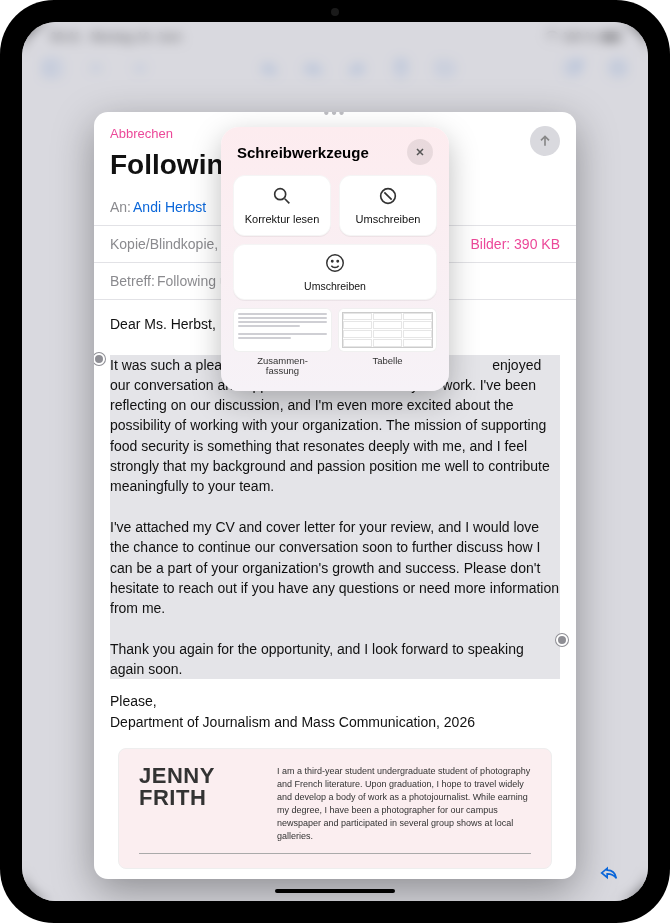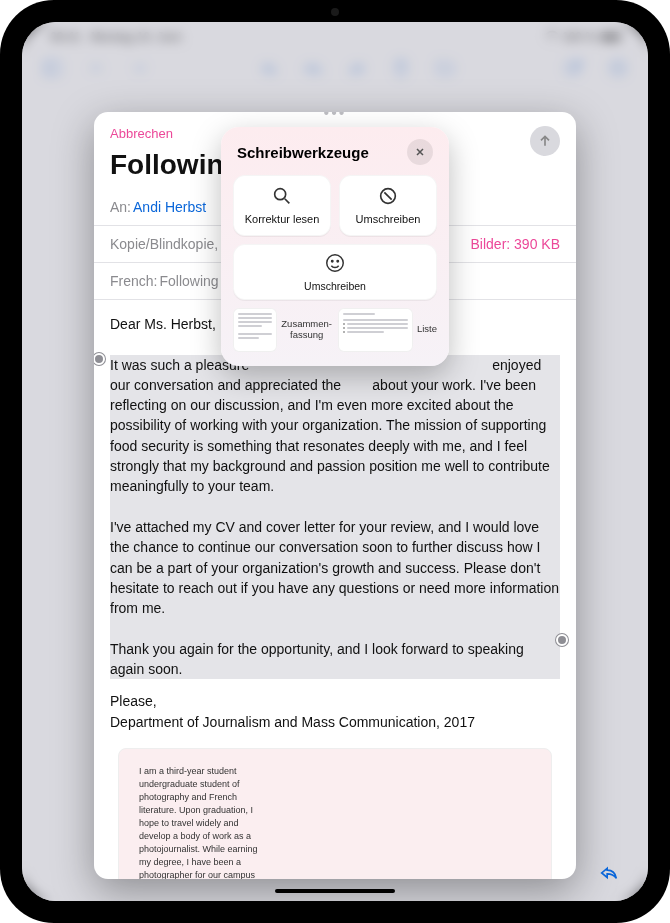--- a/index.html
+++ b/index.html
@@ -194,21 +194,21 @@
     font-weight:500;
     text-align:center;
     color:#111;
     line-height:1.15;
   }
   .tool-btn svg{ width:22px; height:22px; color:#333;}
   .btn-row.three .tool-btn{ padding:8px 4px; font-size:10.5px;}
   .thumb-row{ display:flex; gap:6px; margin-top:4px;}
   .thumb{
     flex:1;
-    display:flex; flex-direction:row; align-items:center; gap:4px;
+    display:flex; flex-direction:column; align-items:center; gap:4px;
     font-size:9.5px; text-align:center; color:#333; line-height:1.1;
   }
   .thumb-box{
     width:100%; height:44px;
     background:#fff;
     border-radius:6px;
     box-shadow: inset 0 0 0 1px rgba(0,0,0,.06);
     padding:5px;
     display:flex; flex-direction:column; gap:2px;
     justify-content:flex-start;
@@ -315,21 +315,21 @@
       <div class="field-row">
         <span class="label">An:</span>
         <span class="recipient">Andi Herbst</span>
       </div>
       <div class="field-row">
         <span class="label">Kopie/Blindkopie, Von:</span>
         <span>Je</span>
         <span class="right">Bilder: 390 KB</span>
       </div>
       <div class="field-row">
-        <span class="label">French:</span>
+        <span class="label">Betreff:</span>
         <span>Following up</span>
       </div>
 
       <div class="body-area">
         <div class="sel-handle start"></div>
         <div class="sel-handle end"></div>
         <p>Dear Ms. Herbst,</p>
         <br>
         <div class="sel-block">
           <span>It was such a pleasure</span>
@@ -337,24 +337,28 @@
           <span>enjoyed our conversation and appreciated the</span>
           <span style="visibility:hidden">pad</span>
           <span>about your work. I've been reflecting on our discussion, and I'm even more excited about the possibility of working with your organization. The mission of supporting food security is something that resonates deeply with me, and I feel strongly that my background and passion position me well to contribute meaningfully to your team.</span>
           <br><br>
           <span>I've attached my CV and cover letter for your review, and I would love the chance to continue our conversation soon to further discuss how I can be a part of your organization's growth and success. Please don't hesitate to reach out if you have any questions or need more information from me.</span>
           <br><br>
           <span>Thank you again for the opportunity, and I look forward to speaking again soon.</span>
         </div>
         <div class="signoff">
           <div>Please,</div>
-          <div>Department of Journalism and Mass Communication, 2017</div>
+          <div>Department of Journalism and Mass Communication, 2026</div>
         </div>
 
         <div class="cv-card">
+          <div>
+            <div class="cv-name">JENNY</div>
+            <div class="cv-name">FRITH</div>
+          </div>
           <div>I am a third-year student undergraduate student of photography and French literature. Upon graduation, I hope to travel widely and develop a body of work as a photojournalist. While earning my degree, I have been a photographer for our campus newspaper and participated in several group shows at local galleries.</div>
           <hr class="cv-hr">
 
         </div>
       </div>
     </div>
 
     <div class="popover">
       <div class="popover-title-row">
         <div class="popover-title">Schreibwerkzeuge</div>
@@ -398,37 +402,37 @@
               <div class="tb-line"></div>
               <div class="tb-line"></div>
               <div class="tb-line" style="width:70%"></div>
             <div class="tb-line" style="margin-top:4px"></div>
               <div class="tb-line" style="width:60%"></div>
           </div>
           <span style="white-space:pre-line">Zusammen-
 fassung</span>
         </div>
         <div class="thumb">
-          <div class="thumb-box">
-            <div class="tb-line" style="width:50%"></div>
-            <div class="tb-line" style="margin-top:2px"></div>
-            <div class="tb-bullet-row">
-                <span class="tb-dot"></span>
-                <div class="tb-line" style="flex:1"></div>
-              </div>
-            <div class="tb-bullet-row">
-                <span class="tb-dot"></span>
-                <div class="tb-line" style="flex:1"></div>
-              </div>
-            <div class="tb-bullet-row">
-                <span class="tb-dot"></span>
-                <div class="tb-line" style="flex:.6"></div>
+          <div class="thumb-box" style="padding:4px">
+            <div class="tb-table">
+                <div></div>
+                <div></div>
+                <div></div>
+                <div></div>
+                <div></div>
+                <div></div>
+                <div></div>
+                <div></div>
+                <div></div>
+                <div></div>
+                <div></div>
+                <div></div>
               </div>
           </div>
-          <span>Liste</span>
+          <span>Tabelle</span>
         </div>
       </div>
     </div>
 
     <span class="reply-arrow">
       <svg width="22" height="22" viewBox="0 0 24 24" fill="none" stroke="currentColor" stroke-width="1.8">
           <path d="M10 8L4 13l6 5v-4c5 0 8 2 10 5-1-6-5-9-10-9V8z"></path>
         </svg>
     </span>
 

